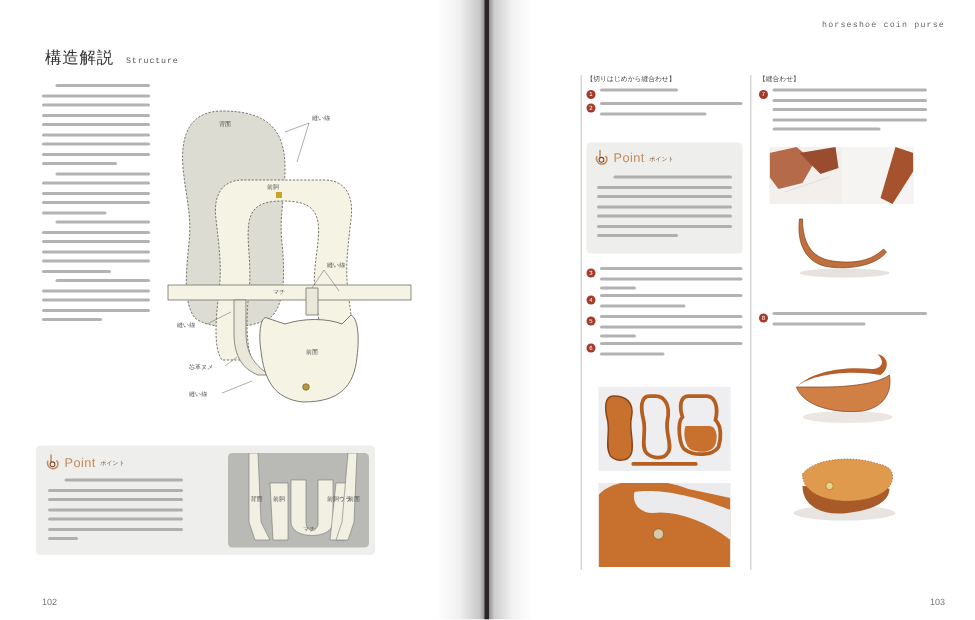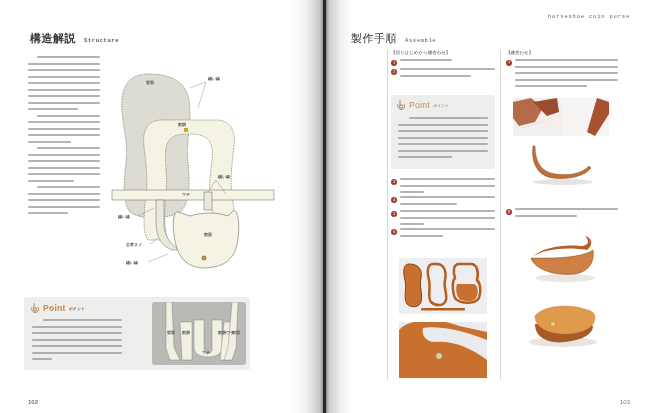--- a/index.html
+++ b/index.html
@@ -1,21 +1,21 @@
 <!DOCTYPE html>
 <html><head>
 <meta charset="utf-8">
 <style>
   * { box-sizing: border-box; margin: 0; padding: 0; }
   html, body { width: 650px; height: 413px; overflow: hidden; background: #ffffff; }
   body { font-family: "DejaVu Sans", sans-serif; color: #333; position: relative; }
 
   .spread { position: absolute; inset: 0; width: 650px; height: 413px; background: #fbfbfa; }
   .page { position: absolute; top: 0; height: 413px; background: #ffffff; }
-  .page-left { left: 0; width: 325px; font-weight: bold; }
+  .page-left { left: 0; width: 325px; }
   .page-right { left: 325px; width: 325px; }
 
   
   .gutter-left { position: absolute; right: 0; top: 0; width: 34px; height: 100%;
     background: linear-gradient(to right, rgba(0,0,0,0) 0%, rgba(0,0,0,0.06) 45%, rgba(0,0,0,0.22) 85%, rgba(0,0,0,0.55) 100%); }
   .gutter-right { position: absolute; left: 0; top: 0; width: 30px; height: 100%;
     background: linear-gradient(to left, rgba(0,0,0,0) 0%, rgba(0,0,0,0.05) 45%, rgba(0,0,0,0.2) 85%, rgba(0,0,0,0.5) 100%); }
   .spine { position: absolute; left: 323px; top: 0; width: 3px; height: 413px; background: #2a2626; }
 
   .section-title { position: absolute; display: flex; align-items: baseline; gap: 8px; }
@@ -162,24 +162,20 @@
     </div>
 
     <span class="page-num" style="left:28px;">102</span>
   </div>
 
   <div class="page page-right">
     <div class="gutter-right"></div>
 
     <span class="running-head">horseshoe coin purse</span>
 
-    <div class="section-title" style="left:26px; top:31px;">
-      <span class="jp">製作手順</span>
-      <span class="en">Assemble</span>
-    </div>
 
     <div class="column-rule" style="left:62px; top:50px; height:330px;"></div>
     <div class="column-rule" style="left:175px; top:50px; height:330px;"></div>
 
     <span class="sub-head" style="left:66px; top:50px;">【切りはじめから縫合わせ】</span>
 
     <div class="step" style="left:66px; top:59px; width:104px;">
       <span class="step-badge">1</span>
       <div class="step-lines">
           <div class="text-line" style="width:55%"></div>

